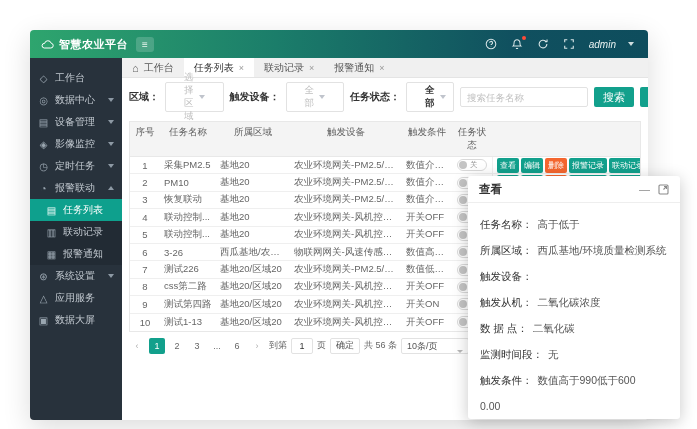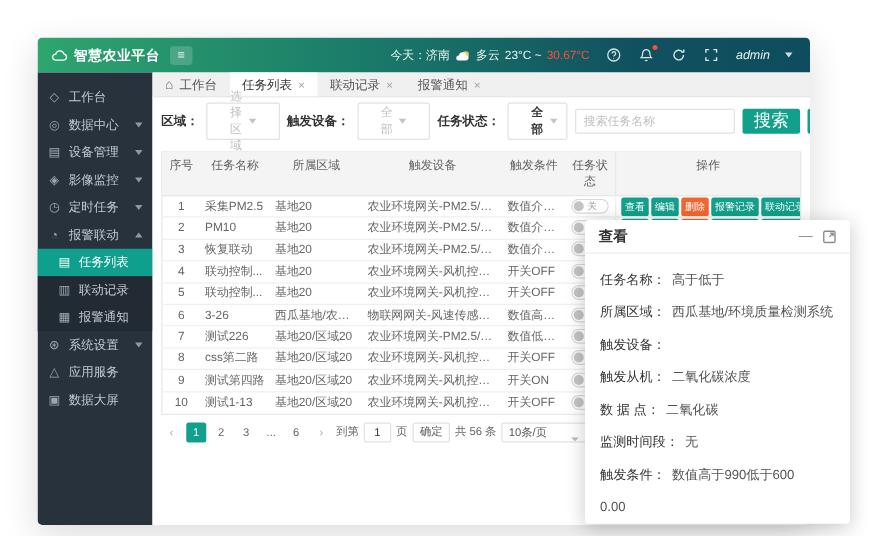--- a/index.html
+++ b/index.html
@@ -56,21 +56,21 @@
   .filters { display:flex; align-items:center; gap:6px; height:22px; }
   .f-label { font-size:10px; font-weight:bold; color:#333; white-space:nowrap; }
   .f-select { height:30px; border:1px solid #e2e2e2; border-radius:2px; background:#fff;
               display:flex; align-items:center; padding:0 18px; font-size:9.5px; color:#bfbfbf; cursor:pointer; }
   .f-select .txt { flex:1; }
   .f-select .car { width:0; height:0; border-left:3.5px solid transparent; border-right:3.5px solid transparent; border-top:4px solid #c0c4cc; margin-left:5px; }
   .f-select.dark { color:#333; font-weight:bold; }
   .w-region { width:110px; } .w-device { width:110px; } .w-status { width:48px; }
   .f-input { width:128px; height:20px; border:1px solid #e2e2e2; border-radius:2px; padding:0 6px; font-size:9.5px; color:#333; font-family:"Liberation Sans",sans-serif; }
   .f-input::placeholder { color:#bfbfbf; }
-  .btn { height:20px; border:none; border-radius:2px; background:#12a08c; color:#fff; font-size:14px;
+  .btn { height:20px; border:none; border-radius:2px; background:#12a08c; color:#fff; font-size:11px;
          padding:0 9px; cursor:pointer; font-family:"Liberation Sans",sans-serif; white-space:nowrap; }
 
   
   .table { margin-top:13px; border:1px solid #e8e8e8; font-size:9.5px; color:#666; }
   .thead { display:flex; background:#f4f4f4; border-bottom:1px solid #e8e8e8; }
   .th { padding:4px 4px; text-align:center; color:#5f5f5f; }
   .trow { display:flex; border-bottom:1px solid #efefef; align-items:center; height:17.4px; }
   .trow:last-child { border-bottom:none; }
   .td { padding:0 4px; overflow:hidden; white-space:nowrap; }
   .ell { text-overflow:ellipsis; }
@@ -118,30 +118,20 @@
 
     <div class="hd">
       <div class="hd-logo">
         <svg width="13" height="9" viewBox="0 0 13 9">
             <path d="M3.2 8h6.6a2.4 2.4 0 0 0 .4-4.77A3.4 3.4 0 0 0 3.6 3.4 2.3 2.3 0 0 0 3.2 8Z" fill="none" stroke="#fff" stroke-width="1"></path>
           </svg>
         <span class="hd-title">智慧农业平台</span>
       </div>
       <div class="hd-burger">≡</div>
       <div class="hd-right">
-        <div class="weather">
-          <span>今天：济南</span>
-          <svg width="13" height="9" viewBox="0 0 13 9">
-              <circle cx="8.5" cy="3.5" r="2.6" fill="#f7c64b"></circle>
-              <path d="M2.8 8.4h6a2.1 2.1 0 0 0 .3-4.18A3 3 0 0 0 3.2 4.4a2 2 0 0 0-.4 4Z" fill="#fff"></path>
-            </svg>
-          <span>多云</span>
-          <span>23°C ~</span>
-          <span class="temp-high">30.67°C</span>
-        </div>
         <span class="hd-ic">
           <svg viewBox="0 0 14 14" fill="none" stroke="currentColor" stroke-width="1.2">
               <circle cx="7" cy="7" r="5.6"></circle>
               <path d="M5.4 5.6a1.7 1.7 0 1 1 2.4 1.6c-.5.25-.8.5-.8 1.1"></path>
               <circle cx="7" cy="10" r=".5" fill="currentColor" stroke="none"></circle>
             </svg>
         </span>
         <span class="hd-ic">
           <svg viewBox="0 0 14 14" fill="none" stroke="currentColor" stroke-width="1.2">
               <path d="M7 2a3.4 3.4 0 0 0-3.4 3.4c0 3-1.2 4-1.2 4h9.2s-1.2-1-1.2-4A3.4 3.4 0 0 0 7 2Z"></path>
@@ -266,21 +256,20 @@
       </div>
 
       <div class="table">
         <div class="thead">
           <span class="th c0">序号</span>
           <span class="th c1">任务名称</span>
           <span class="th c2">所属区域</span>
           <span class="th c3">触发设备</span>
           <span class="th c4">触发条件</span>
           <span class="th c5">任务状态</span>
-          <span class="th c6">操作</span>
         </div>
         <div>
 
             <div class="trow">
               <span class="td c0 center">1</span>
               <span class="td c1 ell">采集PM2.5</span>
               <span class="td c2 ell">基地20</span>
               <span class="td c3 ell">农业环境网关-PM2.5/10-PM2.5</span>
               <span class="td c4 ell">数值介于...</span>
               <span class="td c5 center">

